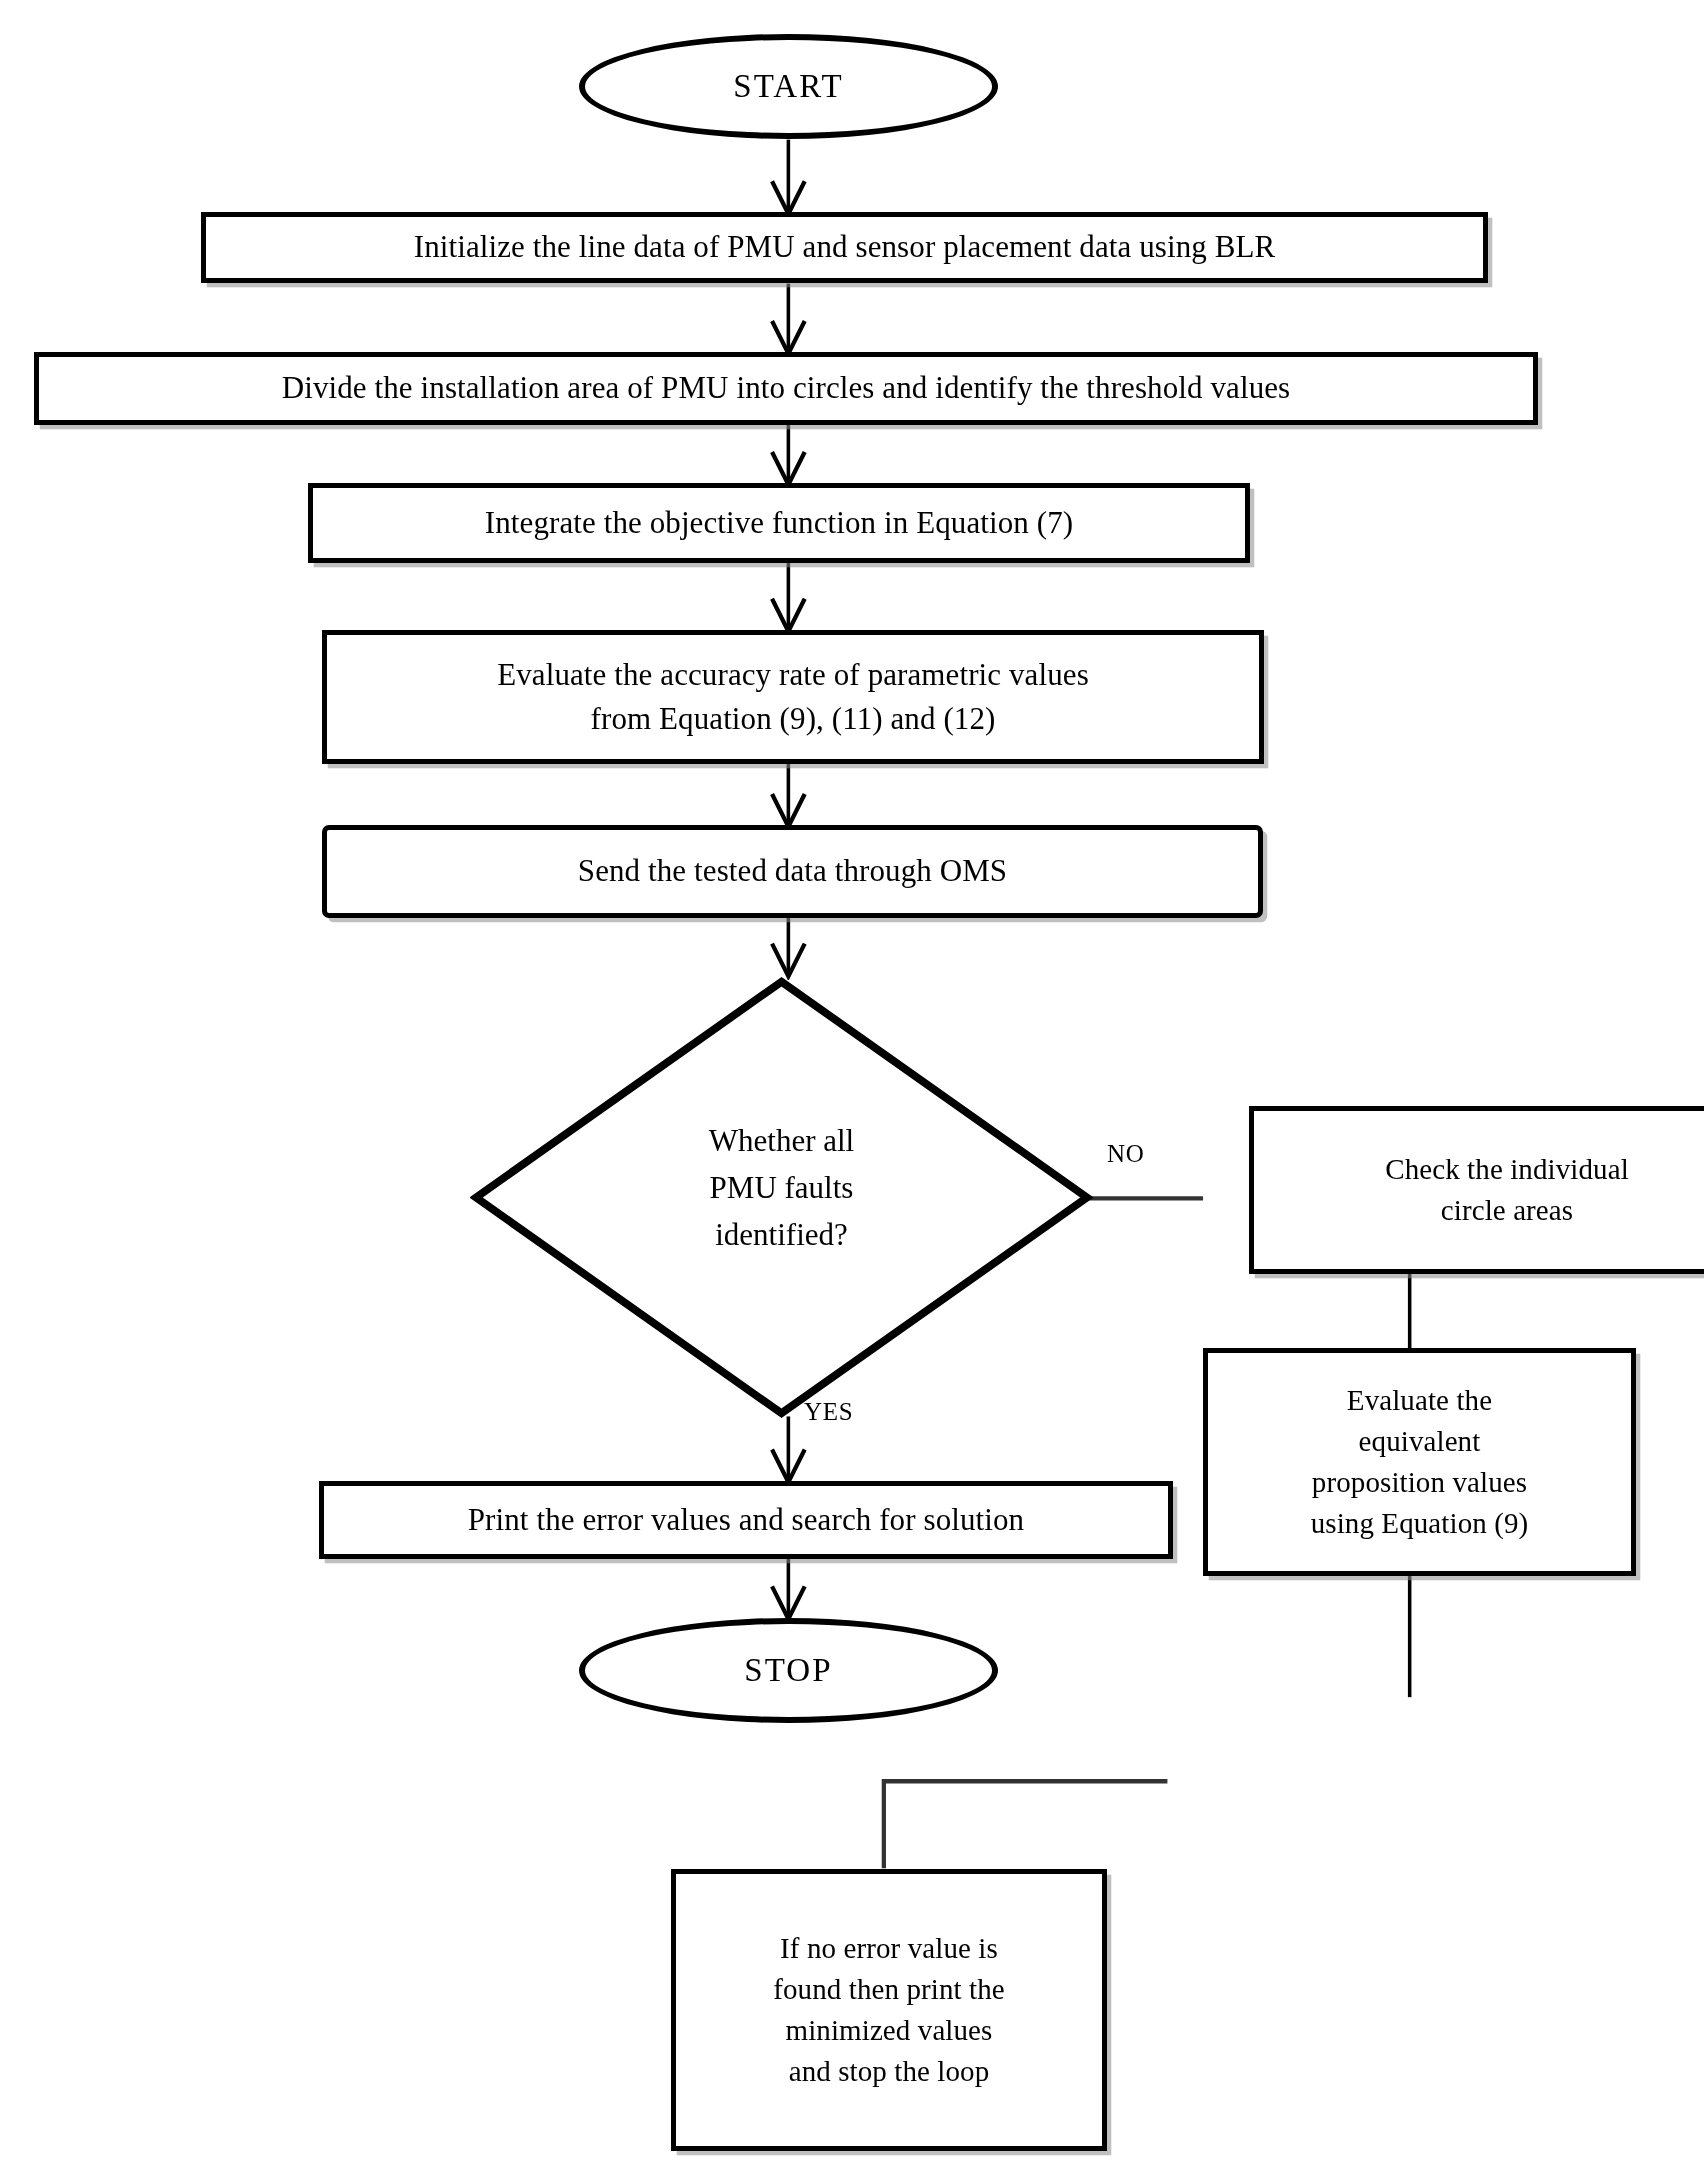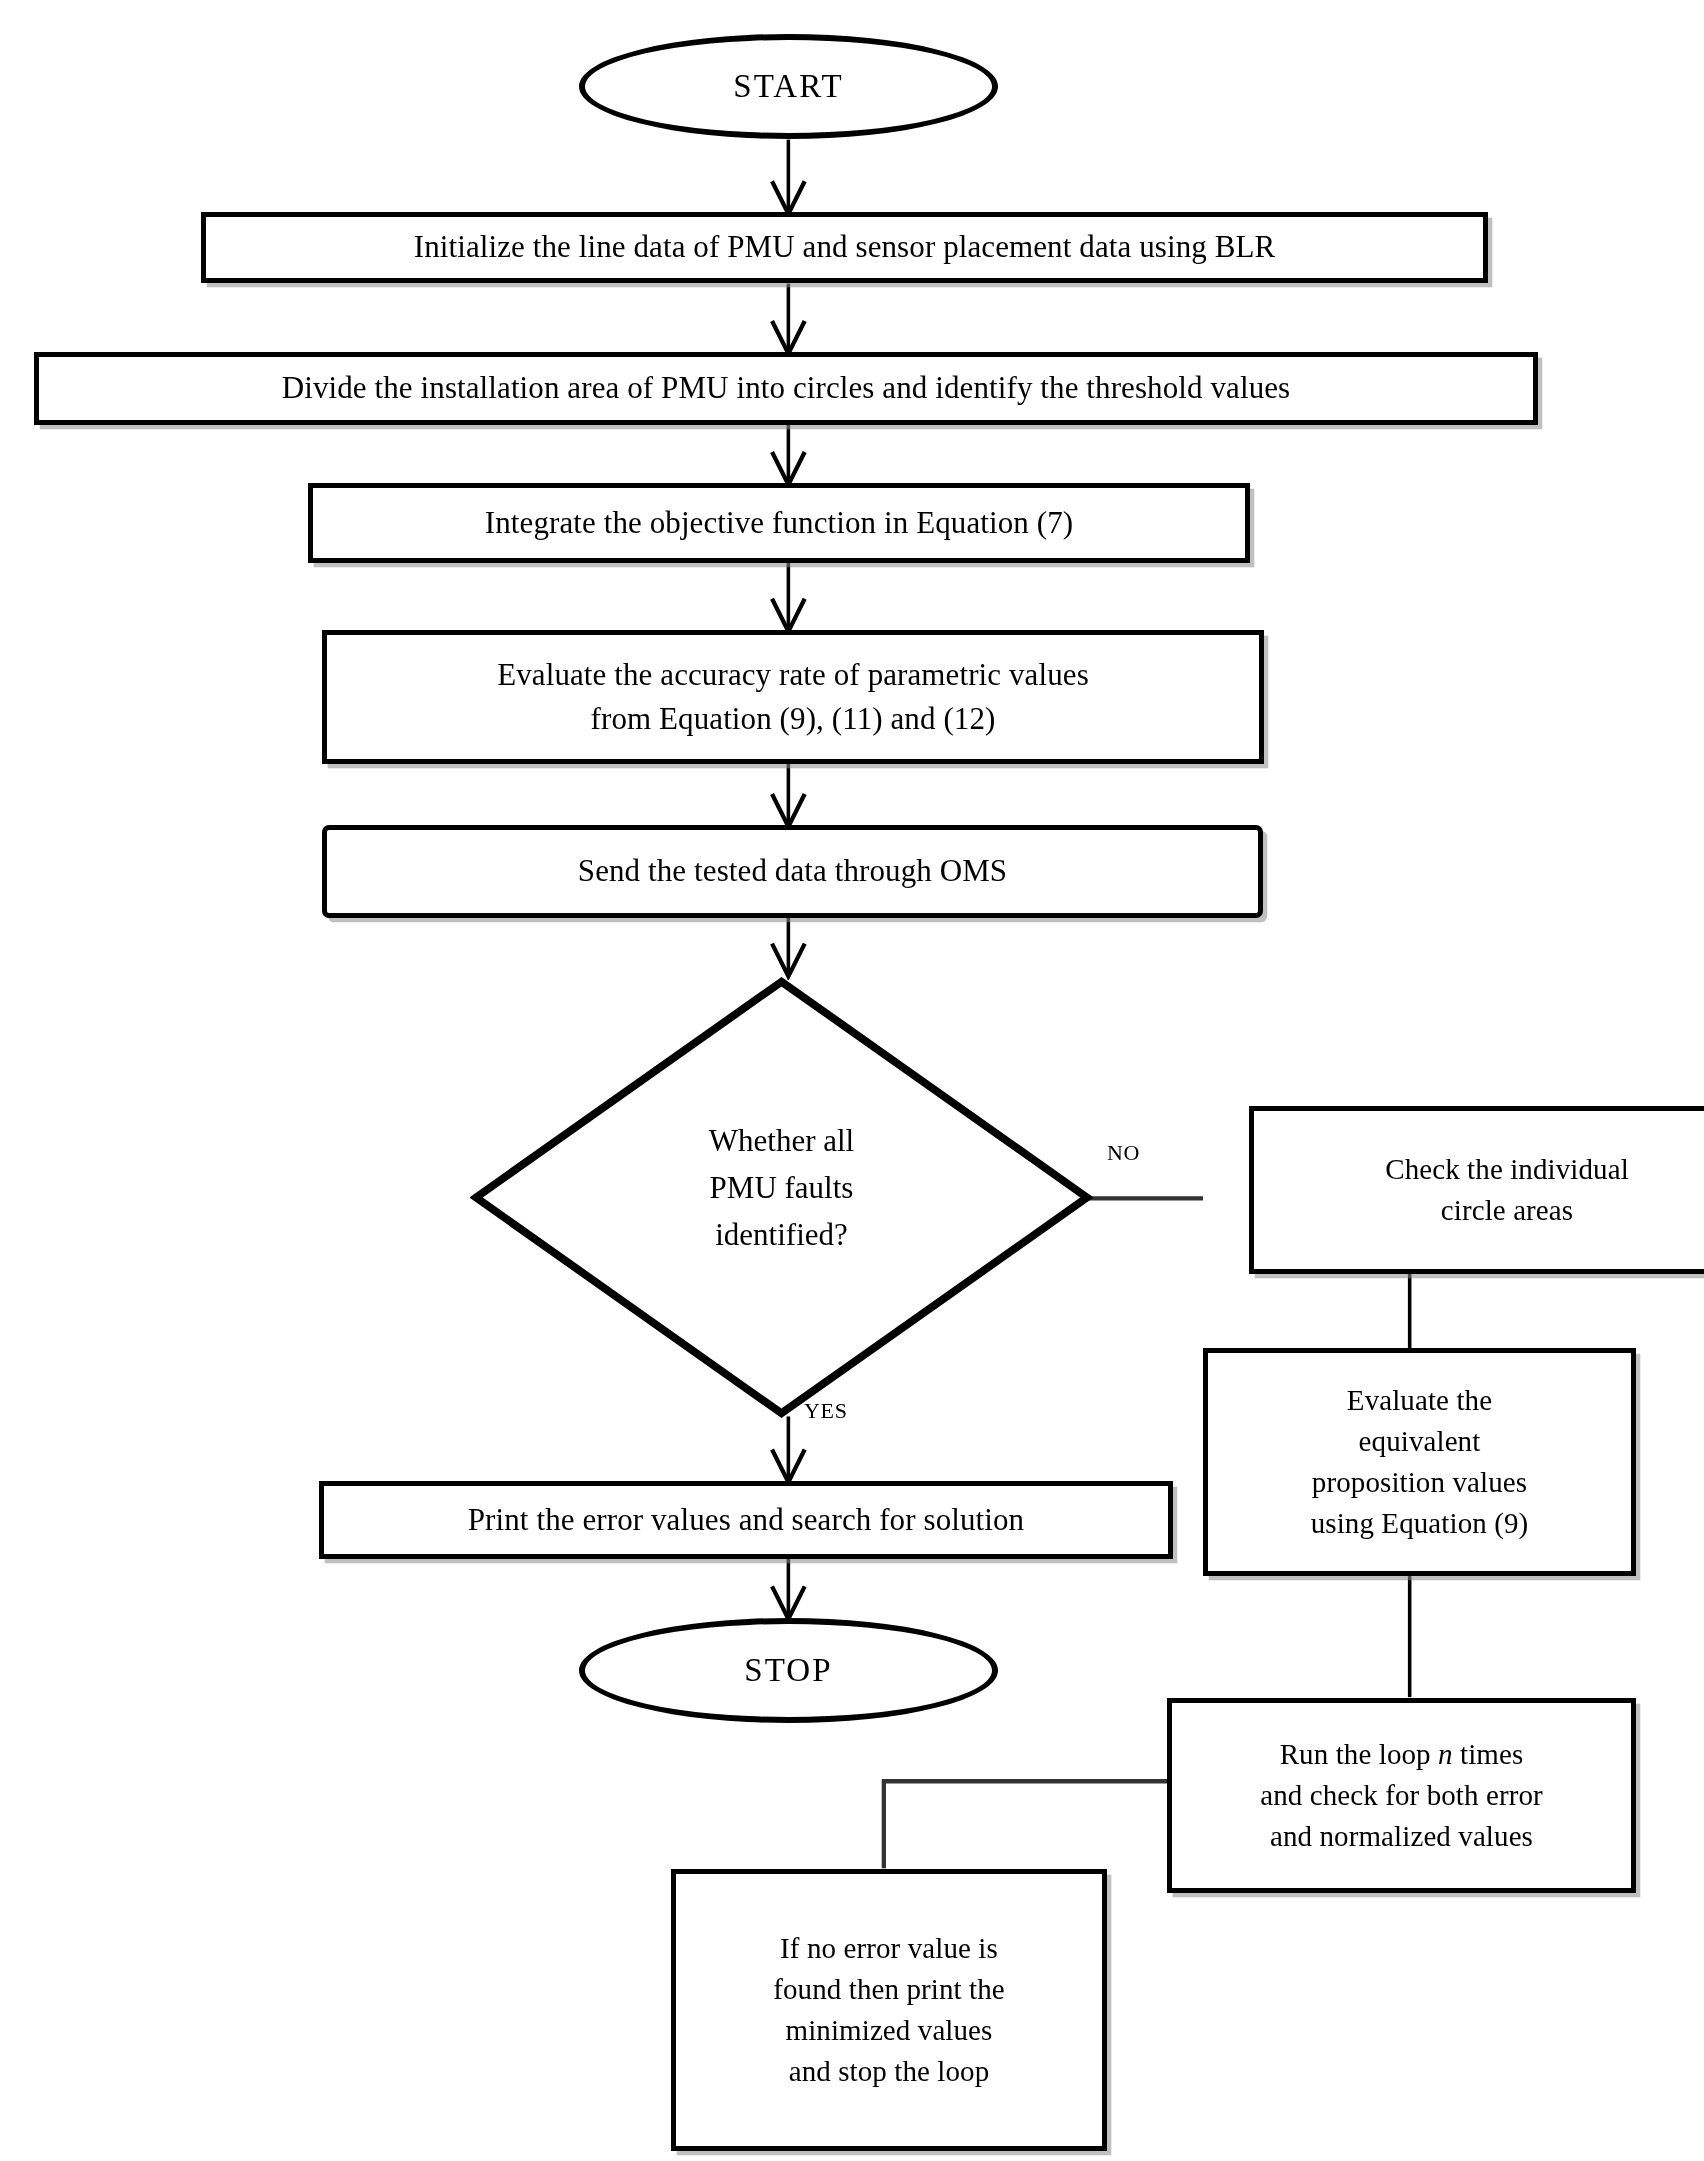--- a/index.html
+++ b/index.html
@@ -48,21 +48,21 @@
     white-space: pre-line;
     letter-spacing: 0.1px;
   }
   .fs-start   { font-size: 33px; letter-spacing: 2.1px; }
   .fs-wide    { font-size: 31px; }
   .fs-norm    { font-size: 31px; }
   .fs-small   { font-size: 29px; }
   .edge-label {
     position: absolute;
     color: #000000;
-    font-size: 22px;
+    font-size: 25px;
     letter-spacing: 0.7px;
     z-index: 4;
     white-space: nowrap;
   }
   .decision-wrap {
     position: absolute;
     z-index: 3;
   }
   .decision-text {
     position: absolute;
@@ -164,25 +164,20 @@
     <span class="node-label fs-small">Evaluate the
 equivalent
 proposition values
 using Equation (9)</span>
   </div>
 
   <div class="node node-terminator" style="left:579px; top:1618px; width:419px; height:105px;">
     <span class="node-label fs-start">STOP</span>
   </div>
 
-  <div class="node node-process" style="left:1167px; top:1698px; width:469px; height:195px;">
-    <span class="node-label fs-small"><span>Run the loop </span><em>n</em><span style="white-space:pre-line;"> times
-and check for both error
-and normalized values</span></span>
-  </div>
 
   <div class="node node-process" style="left:671px; top:1869px; width:436px; height:282px;">
     <span class="node-label fs-small">If no error value is
 found then print the
 minimized values
 and stop the loop</span>
   </div>
 
 </div>
 

